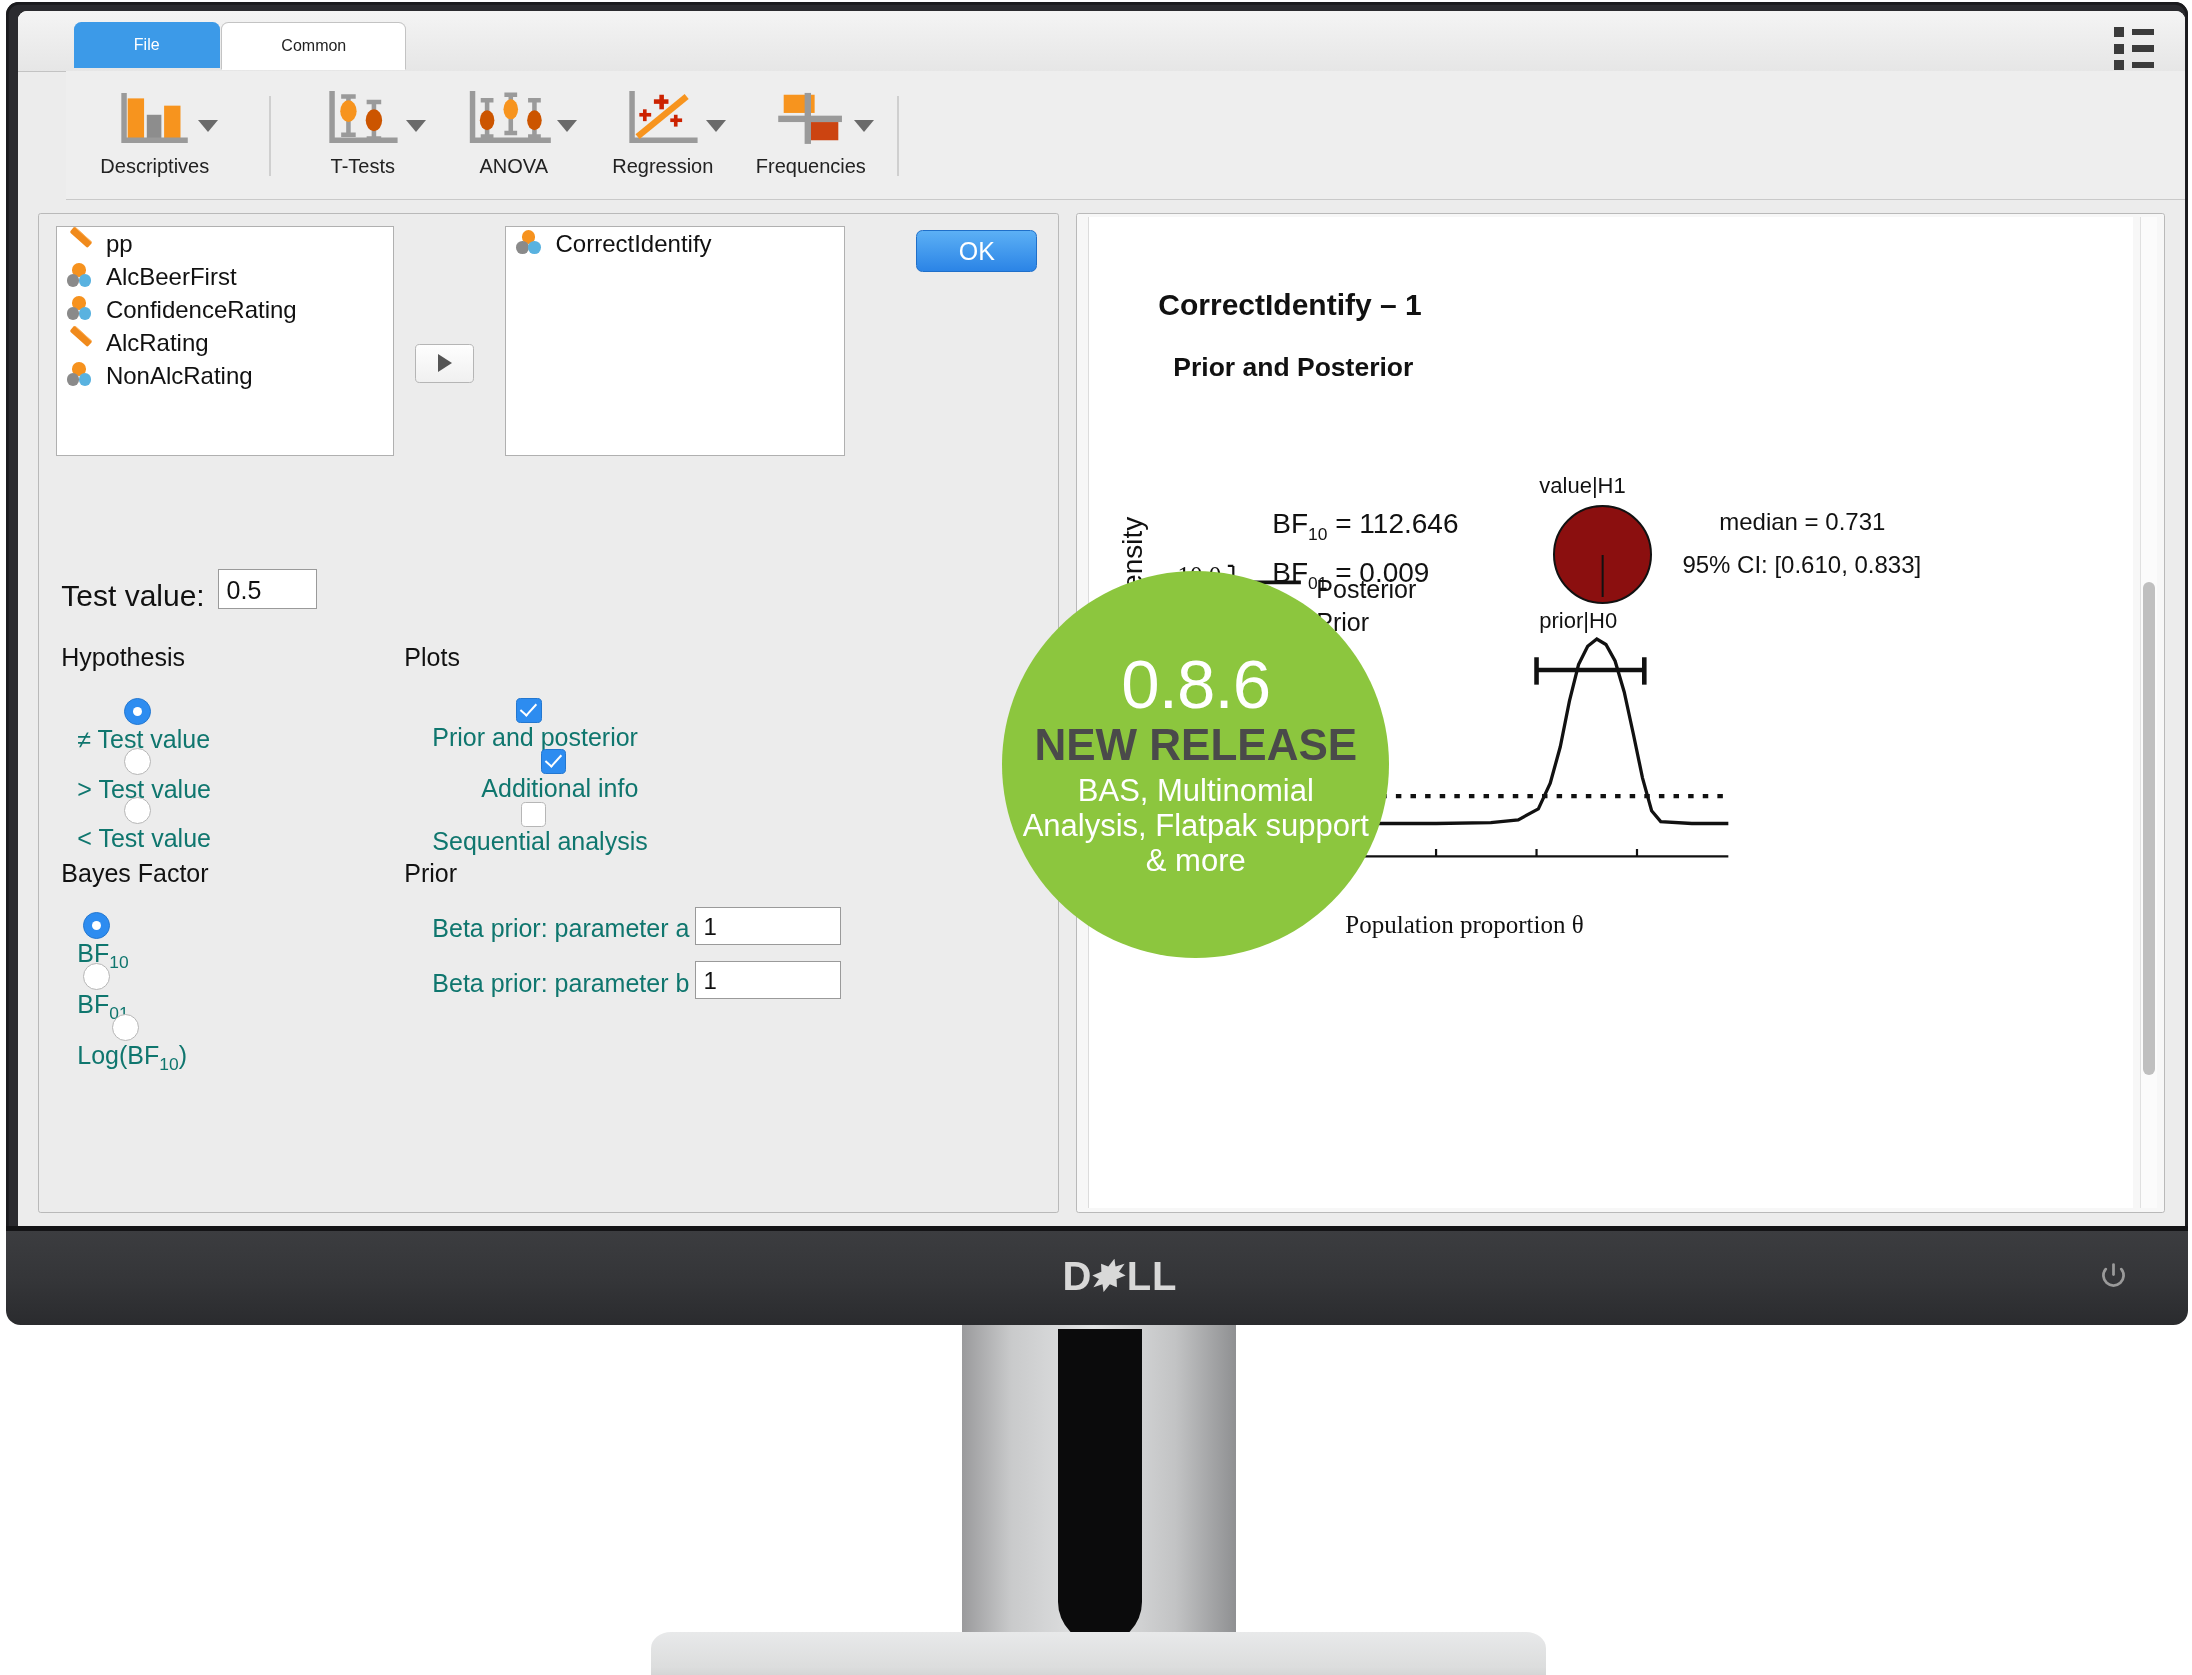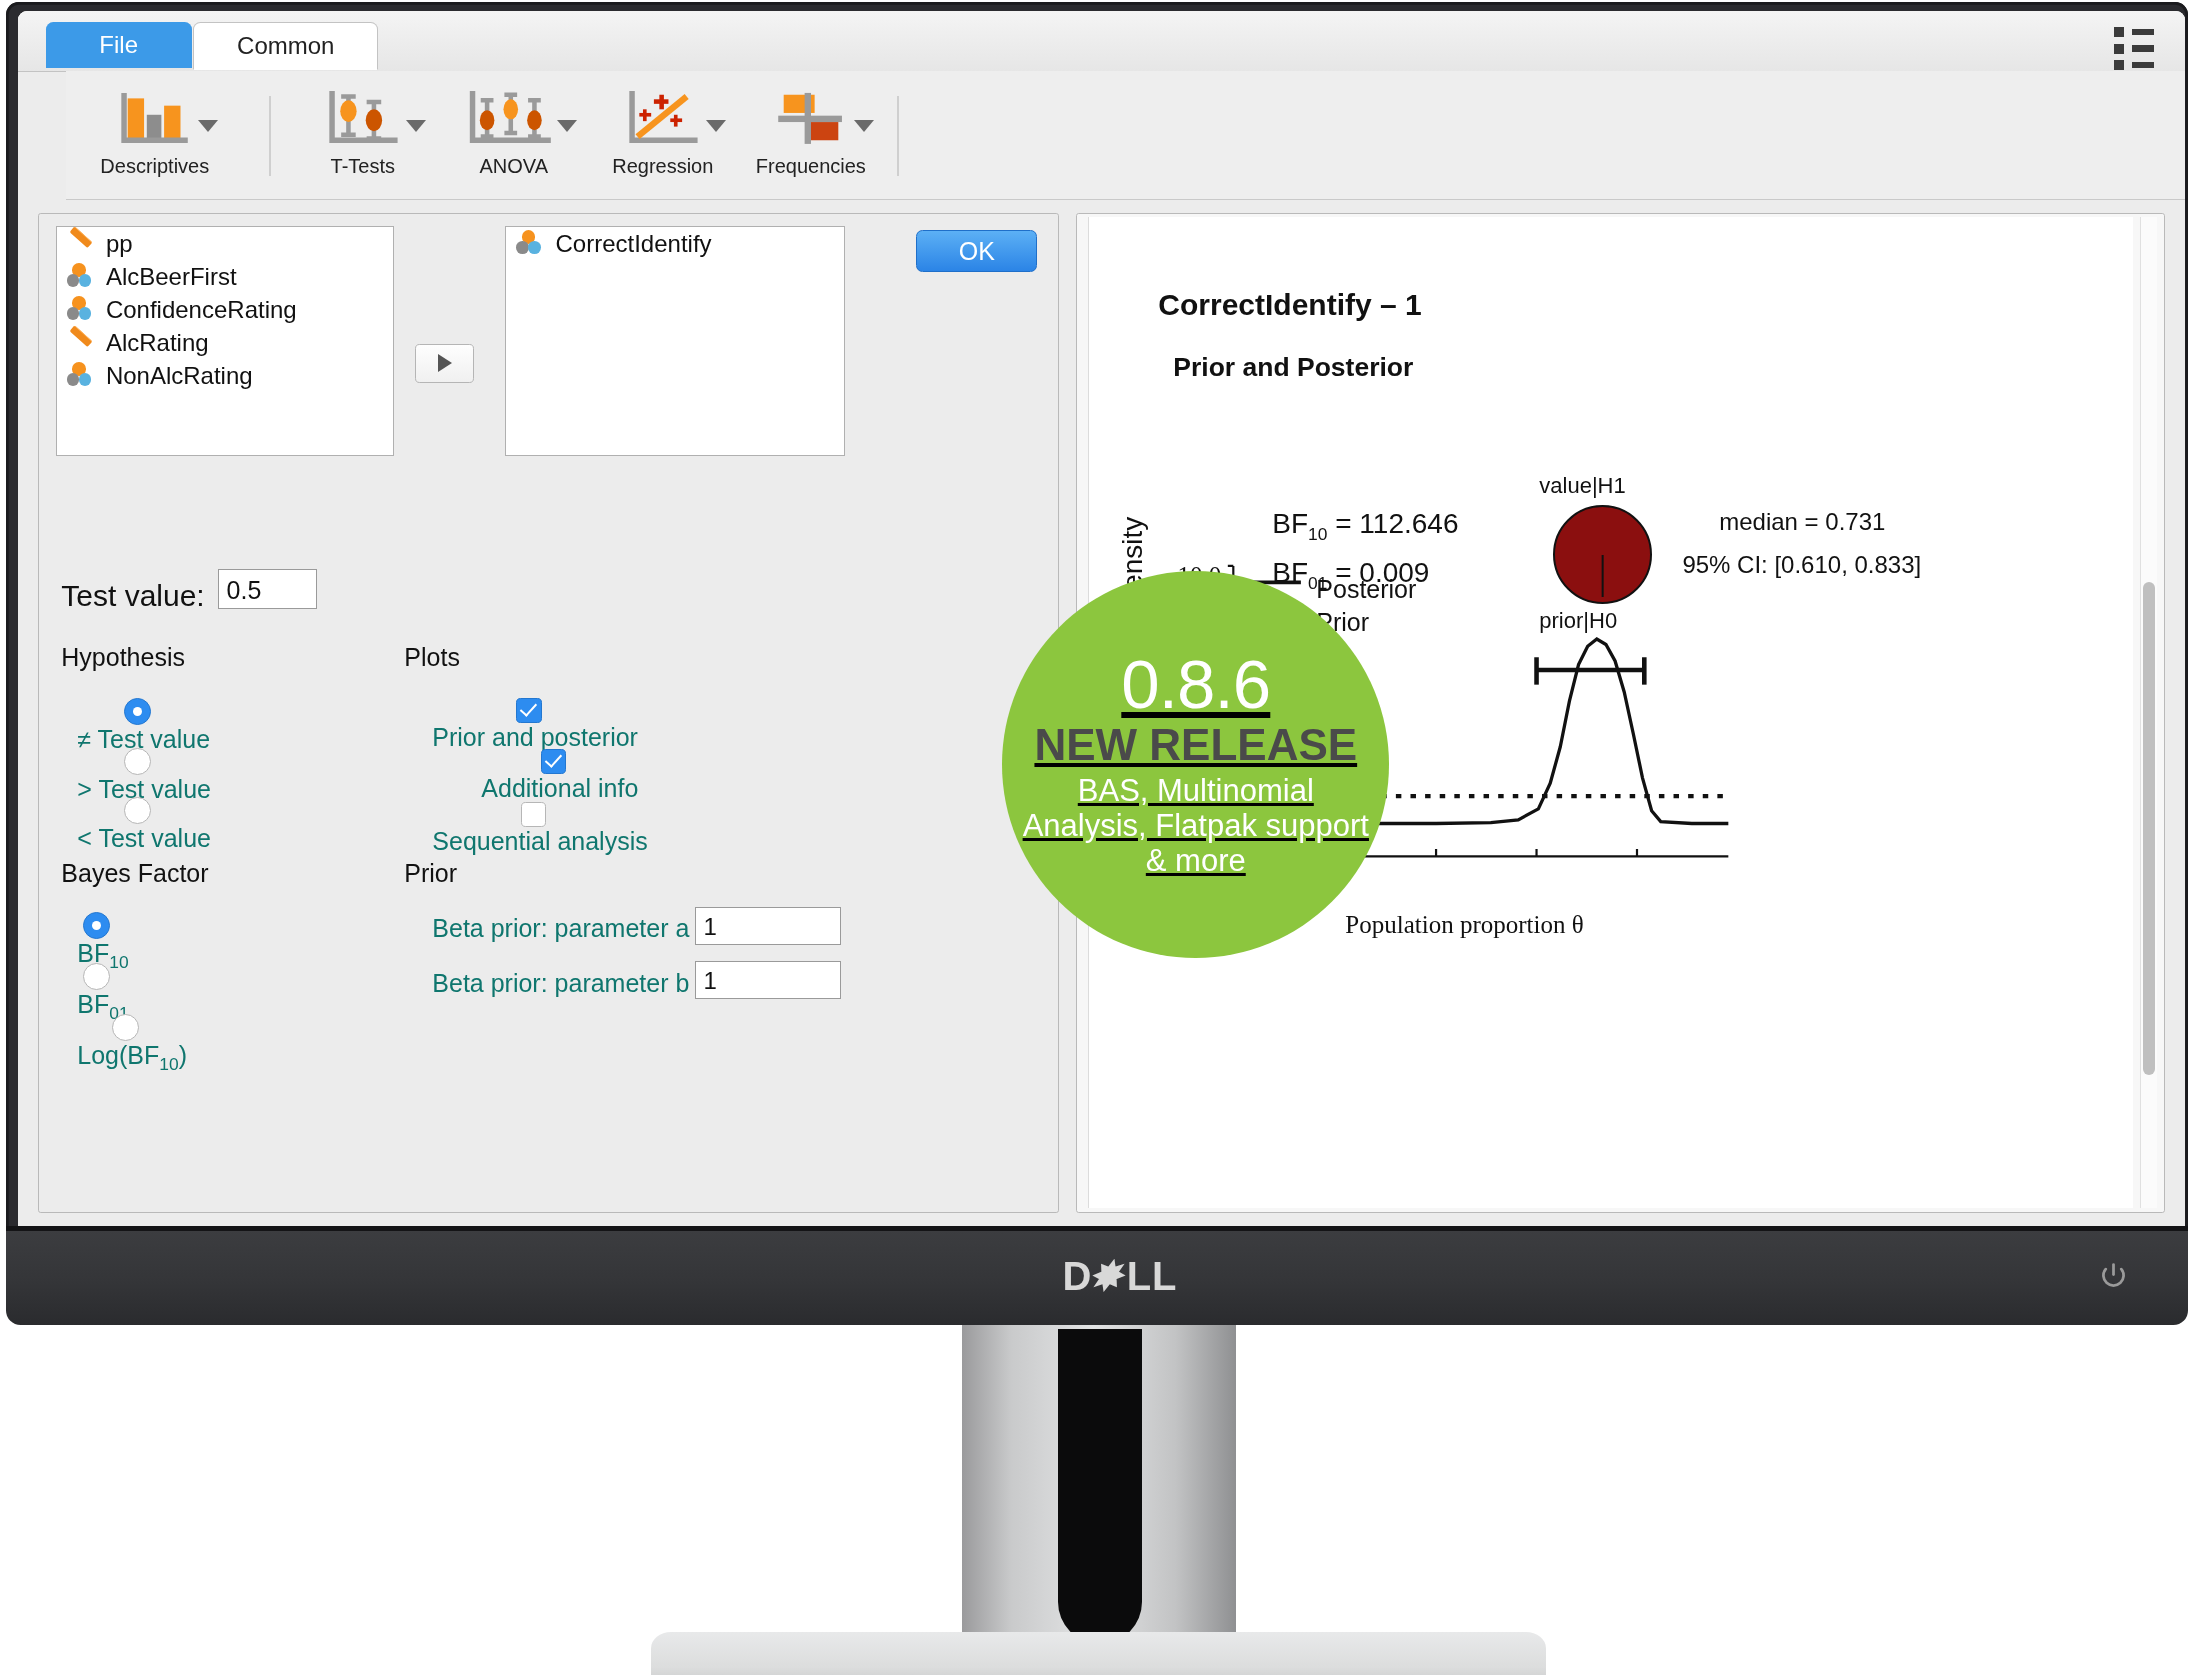--- a/index.html
+++ b/index.html
@@ -35,21 +35,21 @@
       background:linear-gradient(180deg,#e8e9ea 0%,#dcdddd 55%,#c0c1c2 100%);
       border-radius:20px/16.4px;}
 
   
   .jasp{position:absolute;left:0;top:0;width:2167px;height:1215px;background:#ececec;}
 
   
   .tabbar{position:absolute;left:0;top:0;width:100%;height:60px;
       background:linear-gradient(180deg,#f4f4f4,#e6e6e6);border-bottom:0.9px solid #c3c3c3;}
   .tab{position:absolute;top:11px;height:46px;display:flex;align-items:center;
-      justify-content:center;font-size:24px;border-radius:7.3px 7.3px 0 0;}
+      justify-content:center;font-size:16px;border-radius:7.3px 7.3px 0 0;margin-left:28px;}
   .tab-file{left:27.4px;width:146px;background:#3c9ae8;color:#fff;}
   .tab-common{left:175px;width:183px;background:#ffffff;color:#222;
       border:0.9px solid #c3c3c3;border-bottom:0.9px solid #ffffff;}
   .hamburger{position:absolute;right:31px;top:16.4px;width:40px;height:29px;}
   .hamburger .row{display:flex;align-items:center;margin-bottom:6.4px;}
   .hamburger .sq{width:10px;height:10px;background:#3b3b3b;margin-right:7.3px;}
   .hamburger .ln{width:23px;height:6.4px;background:#3b3b3b;}
 
   
   .ribbon{position:absolute;left:0;top:60px;width:100%;height:128px;
@@ -137,21 +137,21 @@
   .med-txt{position:absolute;font-size:24px;color:#111;text-align:center;}
 
   .axislbl{position:absolute;font-size:25px;color:#111;font-family:Liberation Serif, serif;}
   .ylabel{position:absolute;left:27.4px;top:393px;font-size:28px;color:#111;
       transform:rotate(-90deg);transform-origin:left top;white-space:nowrap;}
   .legtxt{position:absolute;font-size:25px;color:#111;}
 
   
   .badge{position:absolute;left:984px;top:560px;width:387px;height:387px;border-radius:50%;
       background:#8cc63e;display:flex;flex-direction:column;align-items:center;
-      justify-content:center;text-align:center;text-decoration:underline;}
+      justify-content:center;text-align:center;}
   .badge .v{font-size:69px;color:#fff;line-height:1;margin-bottom:3.7px;letter-spacing:-0.9px;}
   .badge .nr{font-size:44px;color:#4a4a4a;font-weight:bold;line-height:1;margin-bottom:7.3px;}
   .badge .d{font-size:31px;color:#fff;line-height:1.12;padding:0 16.4px;}
 </style>
 </head>
 <body>
 
 <div id="monitor">
 
   <div class="screen-frame">

